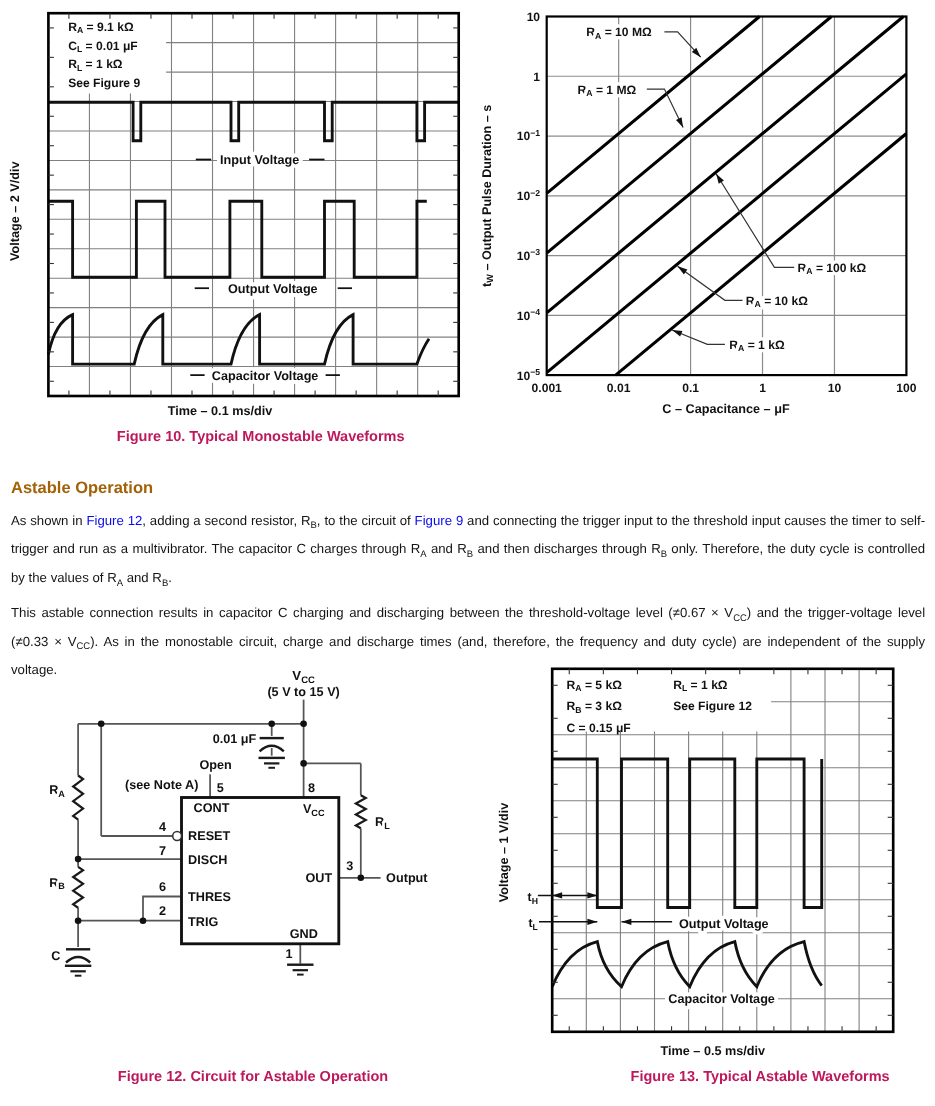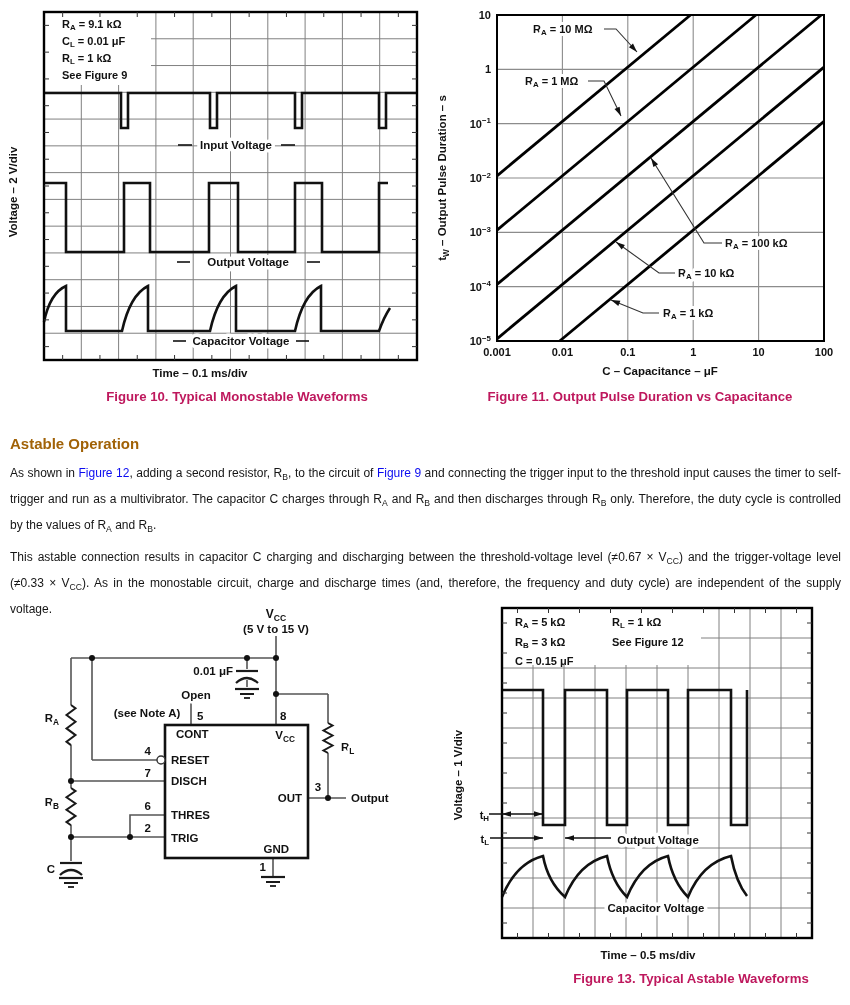--- a/index.html
+++ b/index.html
@@ -312,22 +312,22 @@
         <text x="59" y="806" font-size="11.5" font-weight="bold" text-anchor="end" fill="#111" stroke="#fff" stroke-width="5" paint-order="stroke" stroke-linejoin="round"><tspan>R</tspan><tspan font-size="8.3" dy="2.5">B</tspan></text>
         <text x="151" y="832" font-size="11.5" font-weight="bold" text-anchor="end" fill="#111" stroke="#fff" stroke-width="5" paint-order="stroke" stroke-linejoin="round"><tspan>2</tspan></text>
         <text x="171" y="842" font-size="11.5" font-weight="bold" text-anchor="start" fill="#111" stroke="#fff" stroke-width="5" paint-order="stroke" stroke-linejoin="round"><tspan>TRIG</tspan></text>
         <text x="289" y="853" font-size="11.5" font-weight="bold" text-anchor="end" fill="#111" stroke="#fff" stroke-width="5" paint-order="stroke" stroke-linejoin="round"><tspan>GND</tspan></text>
         <text x="266" y="871" font-size="11.5" font-weight="bold" text-anchor="end" fill="#111" stroke="#fff" stroke-width="5" paint-order="stroke" stroke-linejoin="round"><tspan>1</tspan></text>
         <text x="55" y="873" font-size="11.5" font-weight="bold" text-anchor="end" fill="#111" stroke="#fff" stroke-width="5" paint-order="stroke" stroke-linejoin="round"><tspan>C</tspan></text>
       </g>
     </svg>
 
   <div class="caption" style="left:17px;top:389px;width:440px;">Figure 10. Typical Monostable Waveforms</div>
-  <div class="caption" style="left:430px;top:389px;width:420px;">Figure 11. Output Pulse Duration vs Capacitance</div>
 
   <div class="heading">Astable Operation</div>
 
   <div class="body-text" style="top:463px;" id="para1"><span>As shown in </span><span class="link">Figure 12</span><span>, adding a second resistor, R<sub>B</sub>, to the circuit of </span><span class="link">Figure 9</span><span> and connecting the trigger input to the threshold input causes the timer to self-trigger and run as a multivibrator. The capacitor C charges through R<sub>A</sub> and R<sub>B</sub> and then discharges through R<sub>B</sub> only. Therefore, the duty cycle is controlled by the values of R<sub>A</sub> and R<sub>B</sub>.</span></div>
   <div class="body-text" style="top:547px;" id="para2"><span>This astable connection results in capacitor C charging and discharging between the threshold-voltage level (≠0.67 × V<sub>CC</sub>) and the trigger-voltage level (≠0.33 × V<sub>CC</sub>). As in the monostable circuit, charge and discharge times (and, therefore, the frequency and duty cycle) are independent of the supply voltage.</span></div>
 
 
+  <div class="caption" style="left:15px;top:971px;width:430px;">Figure 12. Circuit for Astable Operation</div>
   <div class="caption" style="left:491px;top:971px;width:400px;">Figure 13. Typical Astable Waveforms</div>
 </div>
 
 </body></html>

